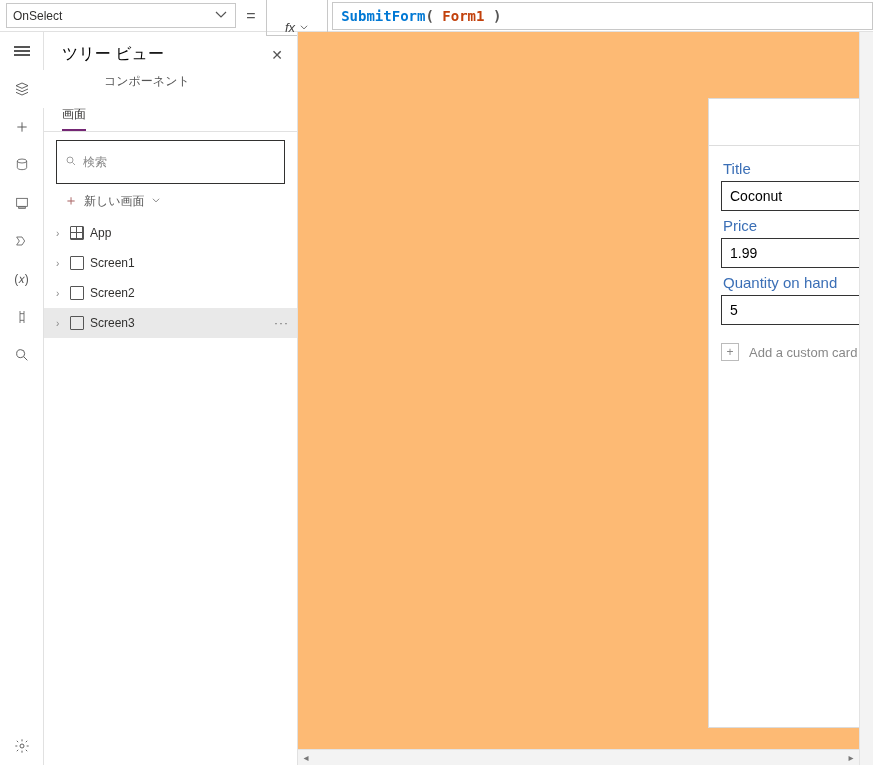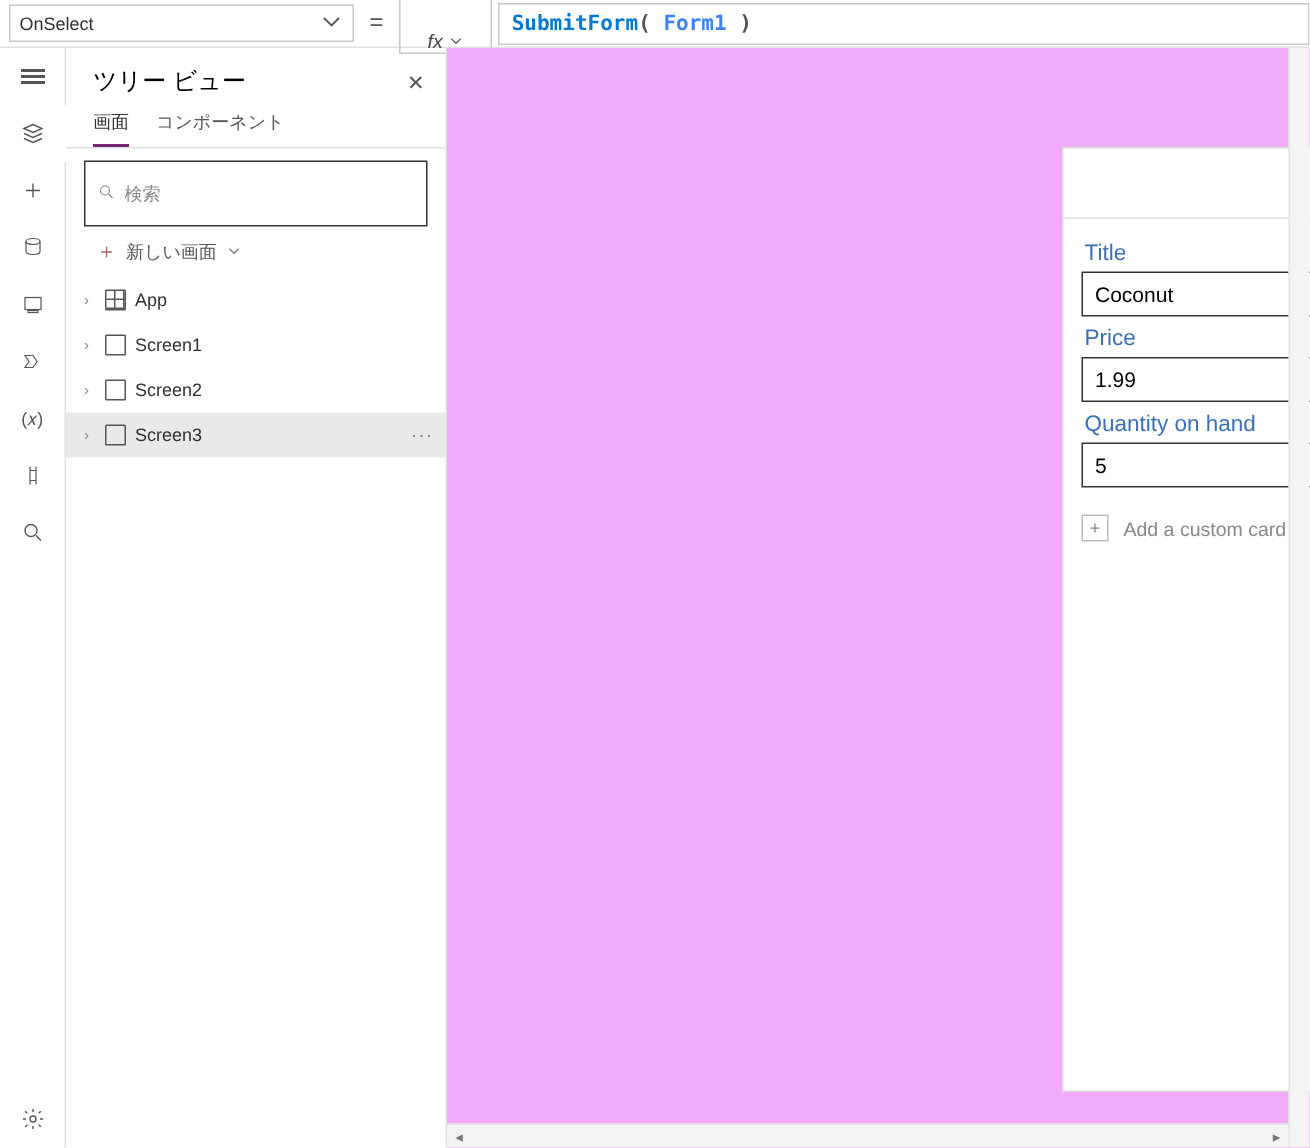--- a/index.html
+++ b/index.html
@@ -4,53 +4,53 @@
 <style>
   * { box-sizing: border-box; }
   html, body { margin:0; padding:0; width:873px; height:765px; font-family:"Segoe UI","Yu Gothic",Meiryo,Arial,sans-serif; background:#fff; overflow:hidden; color:#323130; }
   .top-bar { height:32px; display:flex; align-items:center; border-bottom:1px solid #e1e1e1; }
   .prop-dd { width:230px; height:25px; border:1px solid #c8c8c8; display:flex; align-items:center; padding:0 6px; font-size:12px; margin-left:6px; justify-content:space-between; }
   .eq { width:30px; text-align:center; font-size:16px; color:#555; }
   .fx-block { height:41px; border:1px solid #c8c8c8; display:flex; align-items:flex-end; padding:0 18px; gap:4px; font-size:13px; }
   .fx-lab { font-style:italic; color:#444; font-size:13px; }
   .formula-bar { flex:1; border:1px solid #c8c8c8; height:28px; display:flex; align-items:center; padding:0 8px; font-family:Consolas,monospace; font-size:14px; color:#0078d4; margin-left:4px;font-weight:bold; }
   .formula-bar .paren { color:#555; }
-  .formula-bar .arg { color:#3b82f6; }
+  .formula-bar .arg { color:#c2410c; }
 
   .workarea { display:flex; height:calc(100% - 32px); }
 
   
   .rail { width:44px; border-right:1px solid #e1e1e1; display:flex; flex-direction:column; align-items:center; }
   .rail .rail-item { width:44px; height:38px; display:flex; align-items:center; justify-content:center; color:#555; }
   .rail .active { background:#fff; }
   .rail .hamburger div { width:16px; height:2px; background:#555; margin:2px 0; }
   .rail-spacer { flex:1; }
 
   
   .tree-panel { width:254px; border-right:1px solid #e1e1e1; display:flex; flex-direction:column; }
   .tree-head { display:flex; align-items:center; justify-content:space-between; padding:12px 14px 4px 18px; }
   .tree-title { font-size:16px; color:#000000; }
   .close-x { font-size:14px; color:#555; }
   .tabs { display:flex; gap:18px; padding:4px 18px 0 18px; font-size:12px; color:#555; border-bottom:1px solid #e1e1e1; }
   .tab { padding-bottom:6px; }
-  .tab.active { color:#323130; border-bottom:2px solid #742774; font-weight:400; }
+  .tab.active { color:#323130; border-bottom:2px solid #742774; font-weight:400;margin-top:33px; }
   .search-row { padding:8px 12px 6px 12px; }
   .search-box { border:1px solid #323130; height:44px; display:flex; align-items:center; padding:0 8px; font-size:12px; color:#888; gap:6px; }
   .new-screen { padding:2px 12px 8px 20px; font-size:12px; color:#555; display:flex; align-items:center; gap:6px; }
   .tree-list { flex:1; overflow:auto; }
   .tree-row { display:flex; align-items:center; height:30px; padding:0 8px 0 12px; font-size:12px; color:#323130; gap:6px; }
   .tree-row.selected { background:#e9e9e9; }
   .tree-row .chev { width:8px; color:#888; font-size:10px; }
   .tree-row .row-icon { width:14px; height:14px; border:1px solid #555; border-radius:1px; flex:0 0 auto; }
   .row-icon.app { border:1px solid #555; display:grid; grid-template-columns:1fr 1fr; grid-template-rows:1fr 1fr; }
   .row-icon.app span { border-right:1px solid #555; border-bottom:1px solid #555; }
   .tree-row .dots { margin-left:auto; color:#666; letter-spacing:1px; }
 
   
-  .canvas-area { flex:1; background:#f0abfc; position:relative; overflow:auto; }
+  .canvas-area { flex:1; background:#fdba74; position:relative; overflow:auto; }
   .canvas-area::-webkit-scrollbar { height:16px; width:16px; }
   .canvas-track { position:absolute; right:0; top:0; width:14px; height:100%; background:#f3f3f3; border-left:1px solid #e3e3e3;}
   .canvas-htrack { position:absolute; left:0; bottom:0; height:16px; right:14px; background:#f3f3f3; border-top:1px solid #e3e3e3; display:flex; align-items:center; }
   .canvas-htrack .arrow { width:16px; text-align:center; color:#777; font-size:10px;}
   .phone { position:absolute; left:410px; top:66px; width:336px; height:630px; background:#fff; border:1px solid #dcdcdc; }
   .phone-head { height:46px; display:flex; align-items:center; justify-content:flex-end; padding-right:10px; position:relative; }
 
   .form-body { border-top:1px solid #ddd; padding:8px 12px; }
   .field-label { color:#3b6fb6; font-size:15px; margin:6px 2px 4px 2px; }
   .field-input { width:100%; border:1px solid #333; height:30px; font-size:14px; padding:0 8px; }

